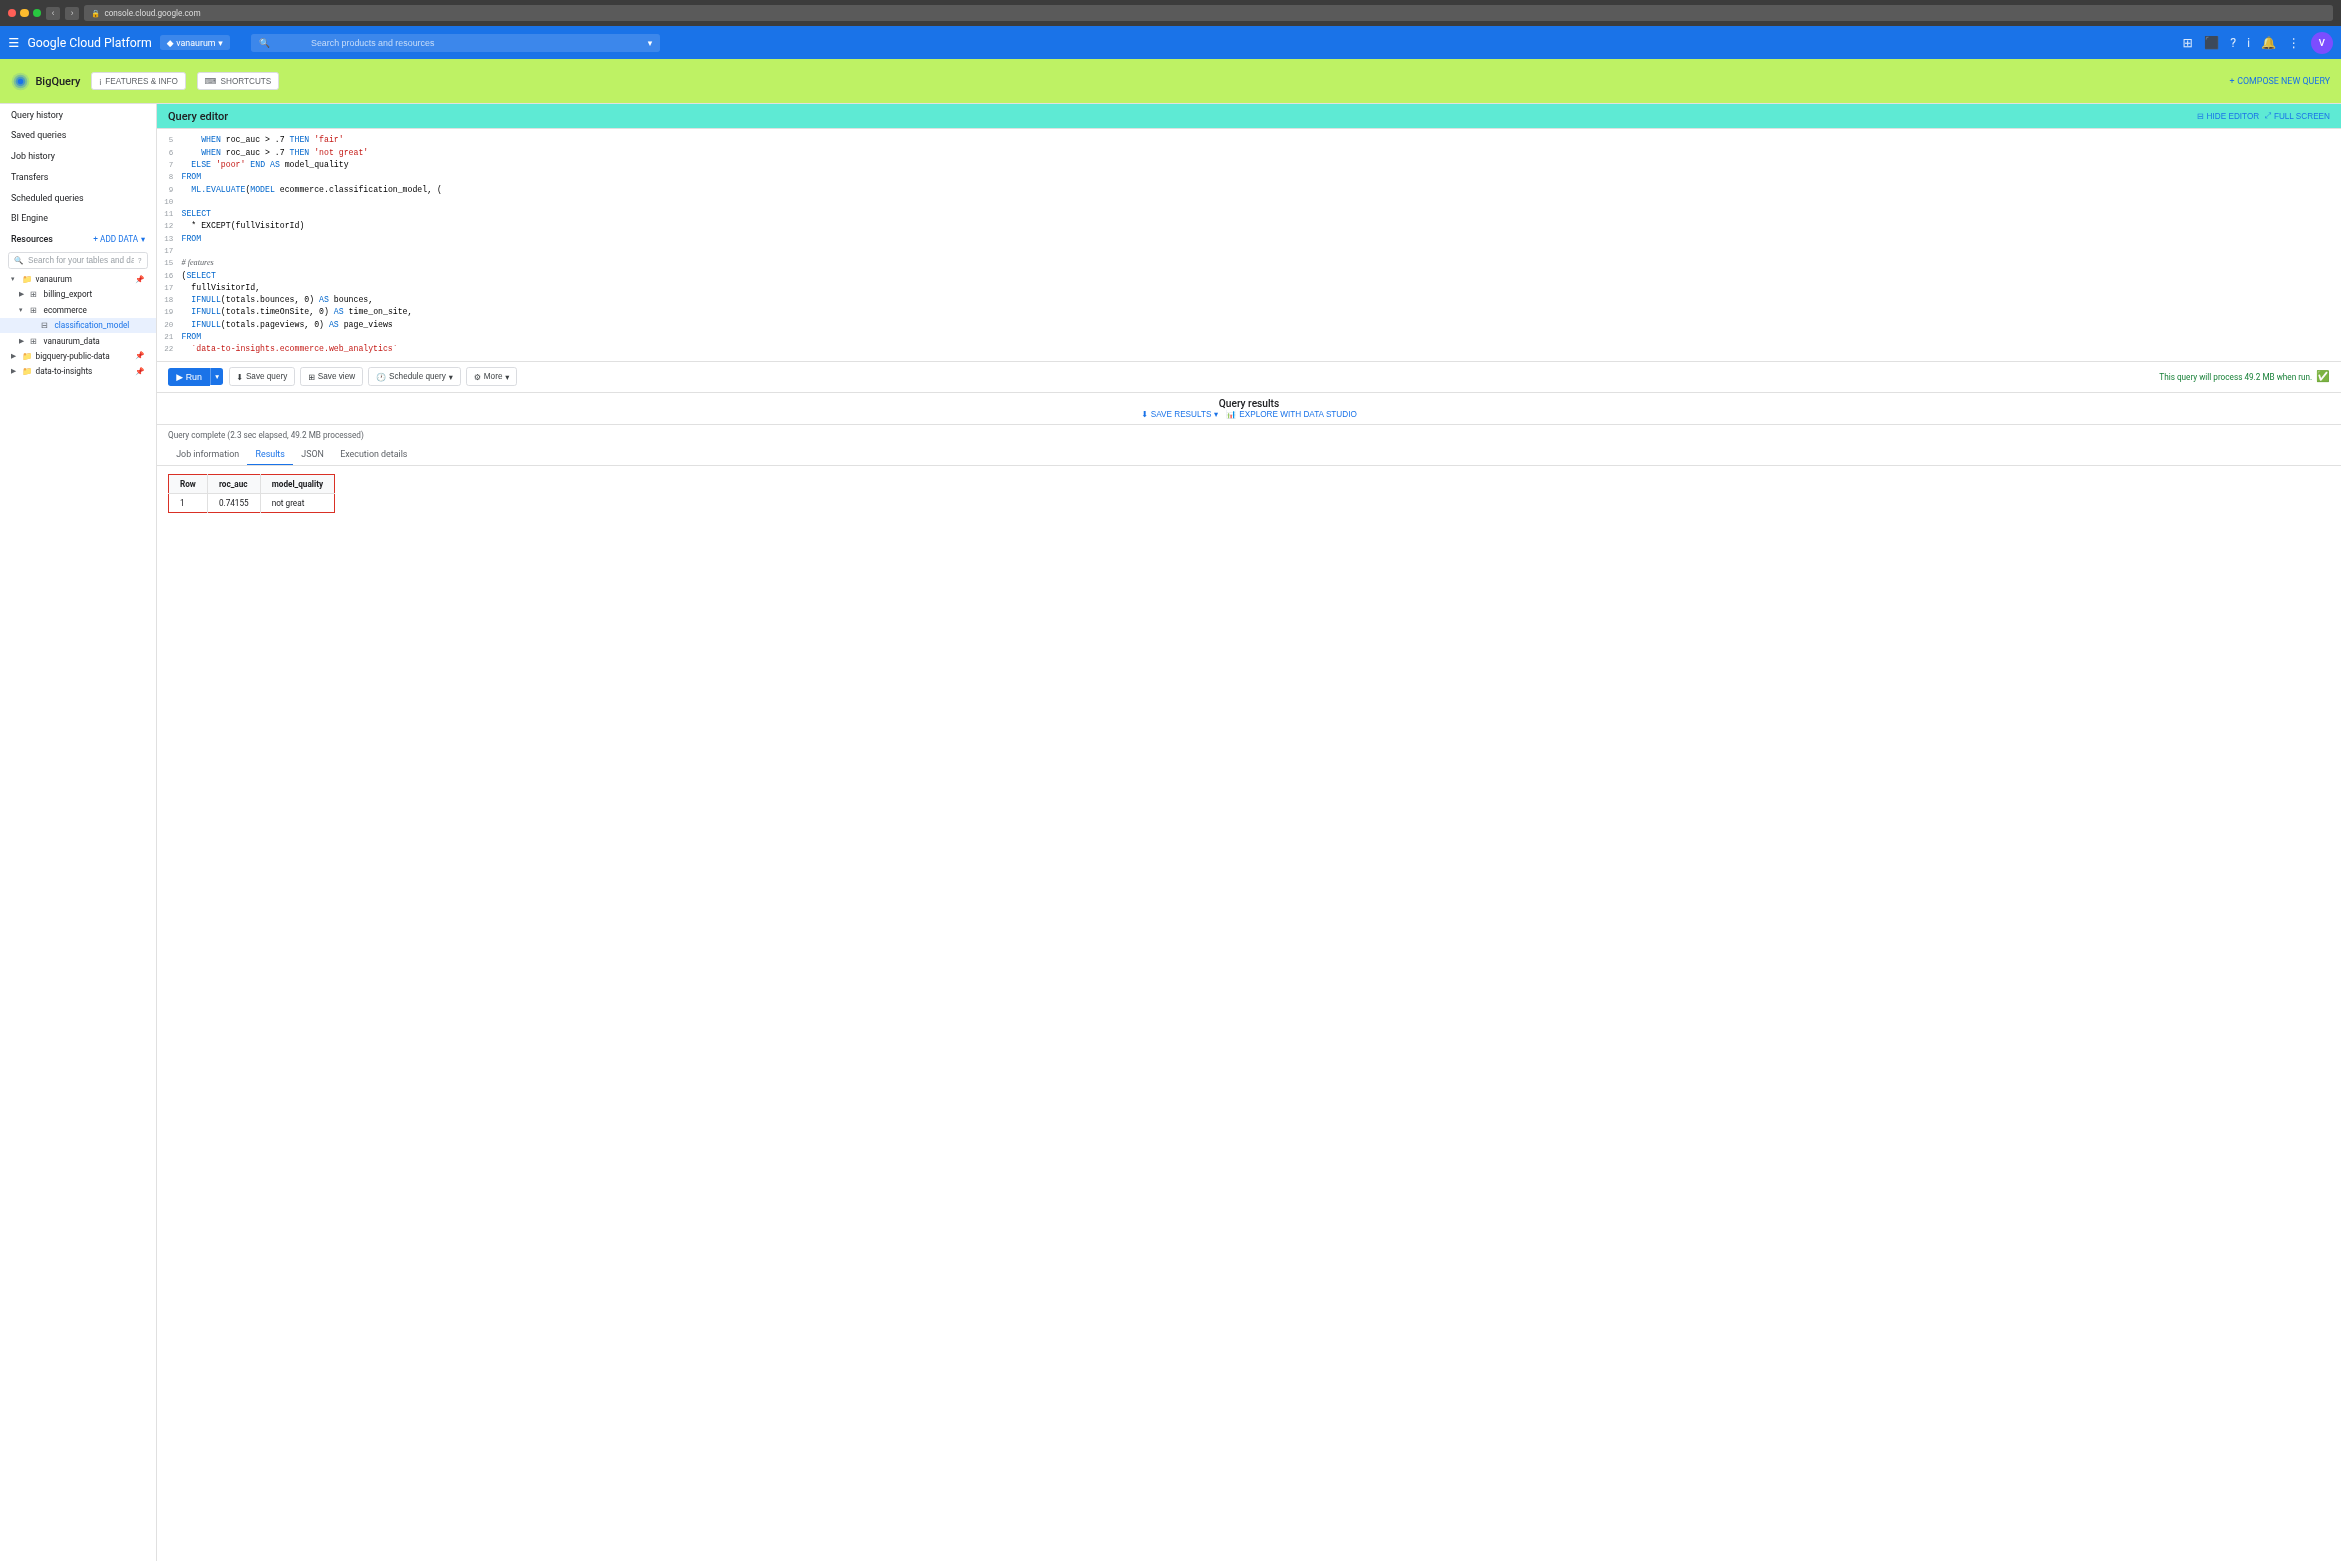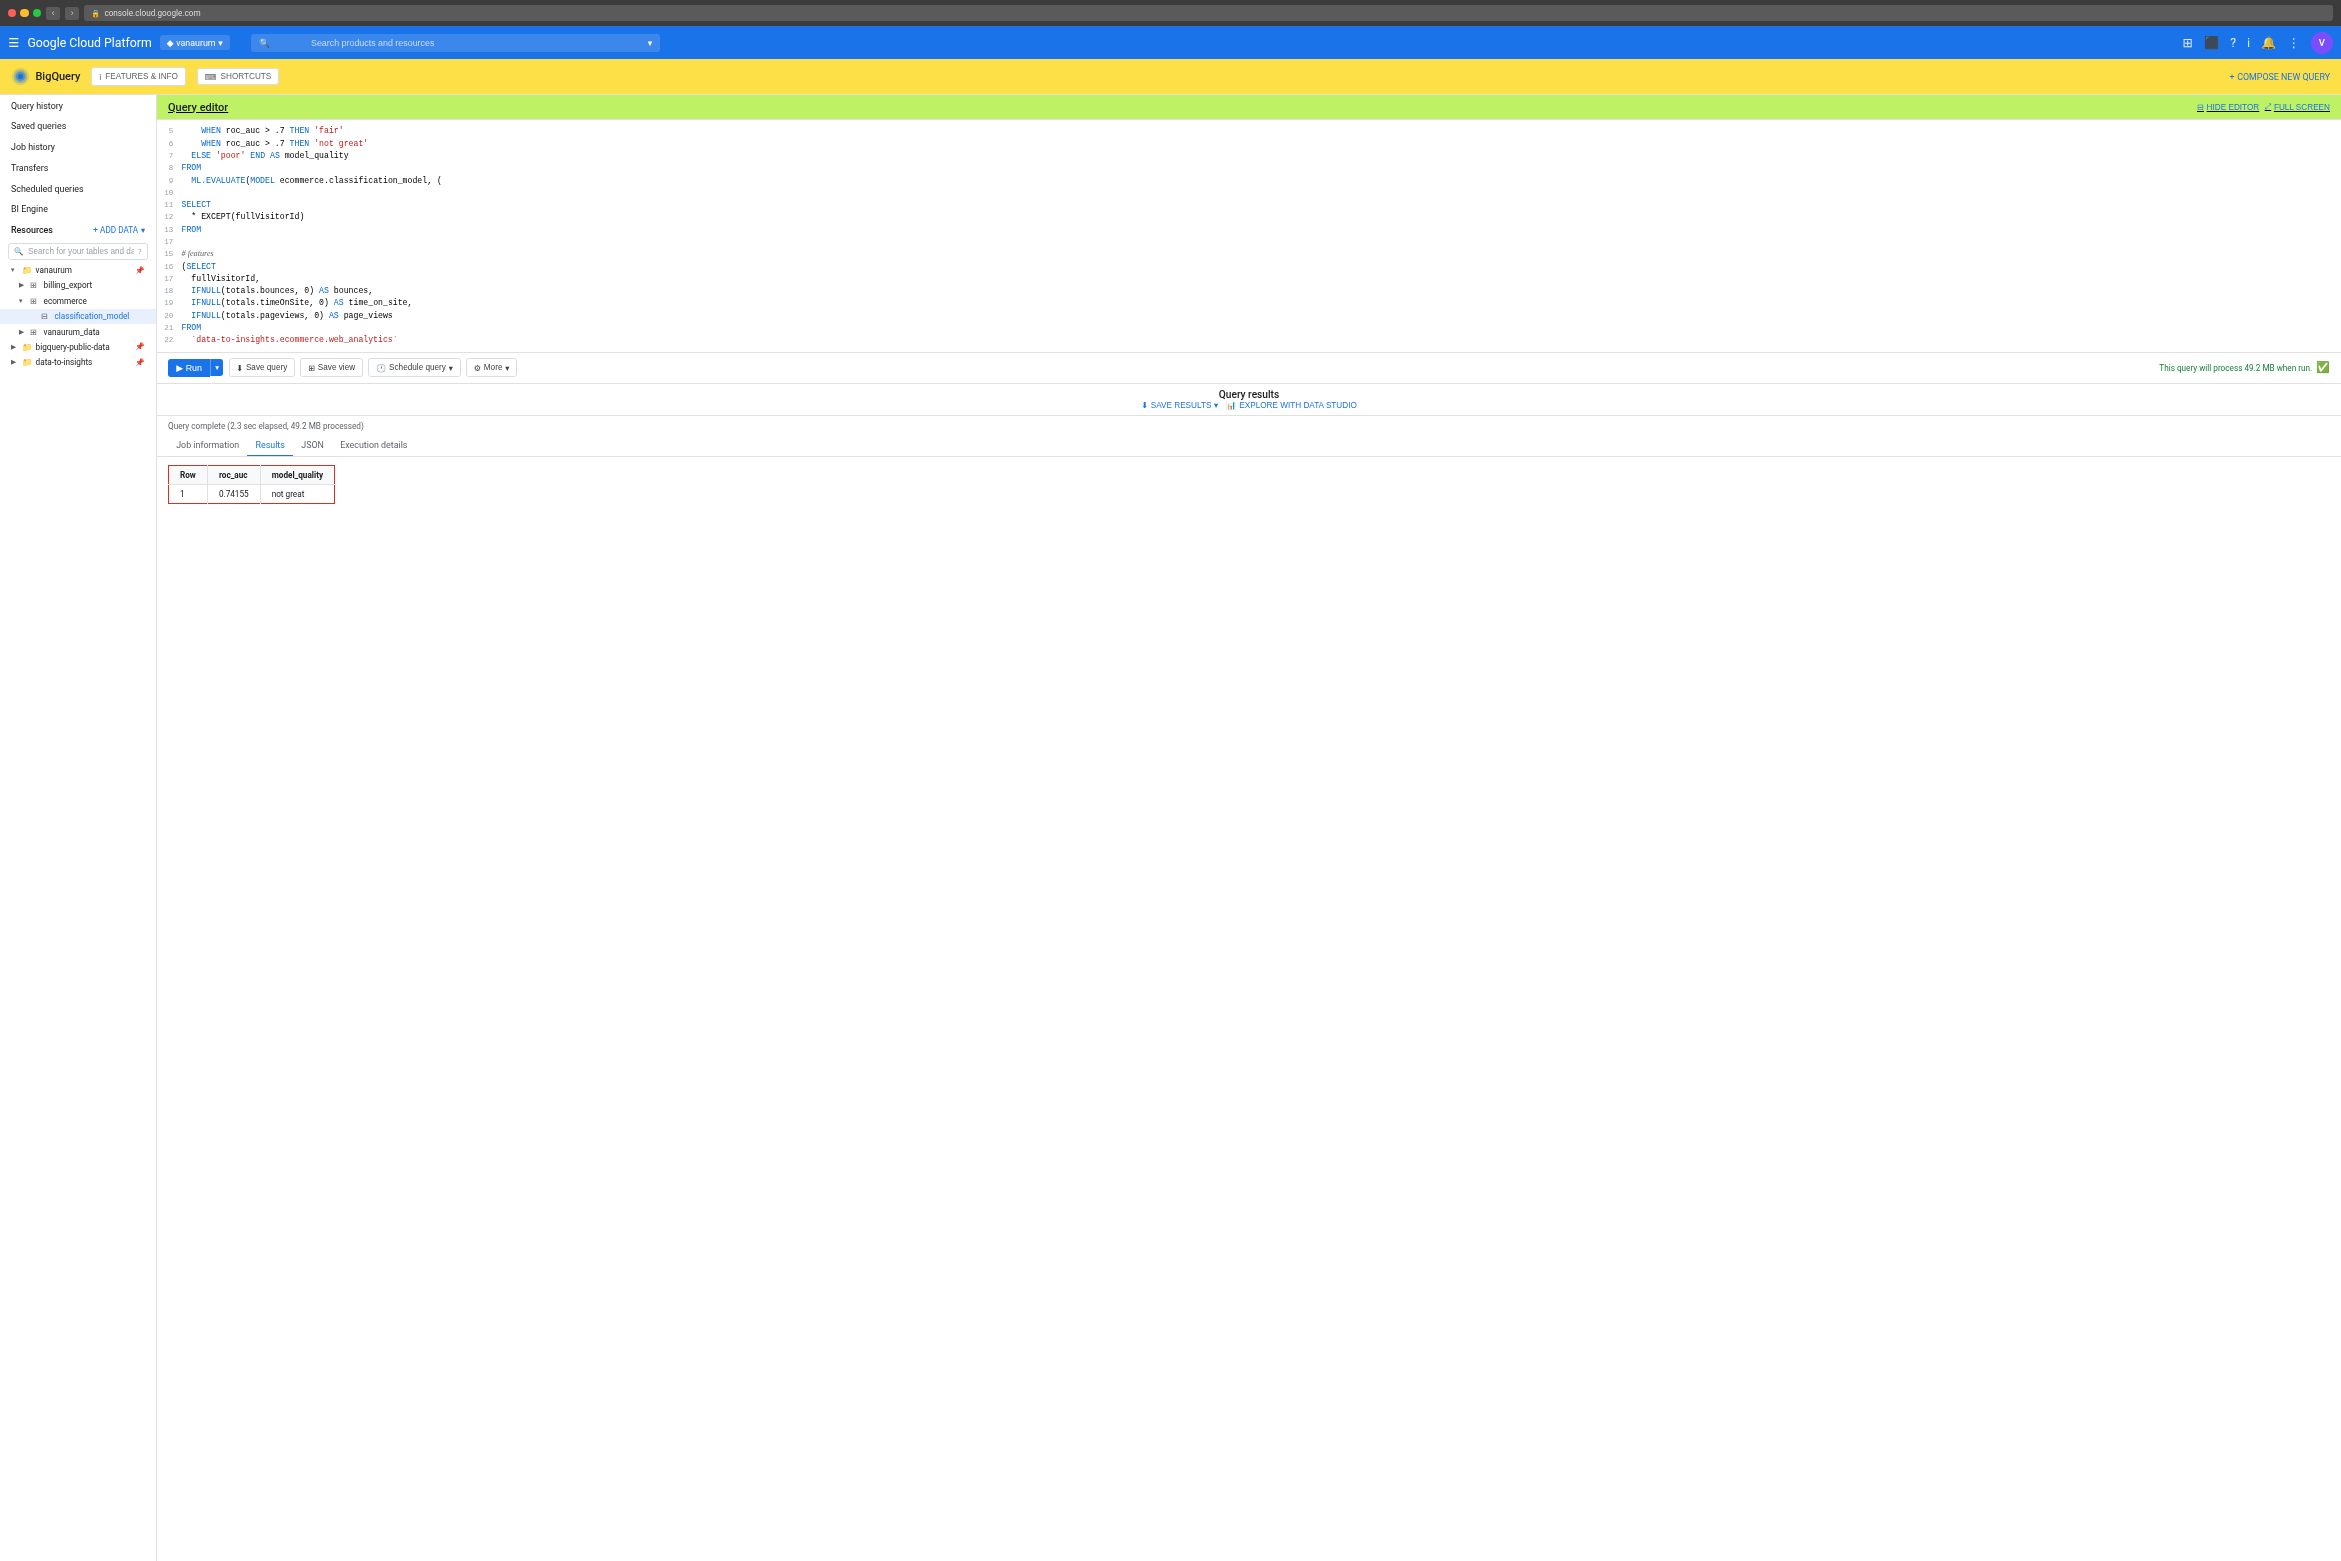--- a/index.html
+++ b/index.html
@@ -75,22 +75,22 @@
       font-size: 8.9px;
       margin-left: 35px;
     }
     .search-bar input::placeholder { color: rgba(255,255,255,0.7); }
     .nav-icons { margin-left: auto; display: flex; align-items: center; gap: 11px; color: white; }
     .nav-icon { font-size: 12.3px; cursor: pointer; opacity: 0.85; }
     .avatar { width: 22px; height: 22px; border-radius: 50%; background: #7c4dff; display: flex; align-items: center; justify-content: center; color: white; font-size: 9.5px; font-weight: 500; }
 
     
     .sub-nav {
-      background: #fde047;
-      height: 36px;
+      background: #bef264;
+      height: 45px;
       display: flex;
       align-items: center;
       padding: 0 11px;
       gap: 11px;
       border-bottom: 0.7px solid #e0e0e0;
     }
     .bigquery-logo { display: flex; align-items: center; gap: 5.4px; }
     .bq-icon { width: 19px; height: 19px; }
     .bq-title { font-size: 11px; color: #202124; font-weight: 500; }
     .sub-nav-btn {
@@ -193,23 +193,22 @@
       flex-direction: column;
       overflow: hidden;
     }
 
     
     .editor-header {
       display: flex;
       align-items: center;
       justify-content: space-between;
       padding: 5.4px 11px;
-      background: #bef264;
+      background: #5eead4;
       border-bottom: 0.7px solid #e0e0e0;
-      text-decoration: underline;
     }
     .editor-title { font-size: 11px; color: #202124; font-weight: 500; }
     .editor-actions { display: flex; gap: 5.4px; }
     .editor-action-btn {
       display: flex;
       align-items: center;
       gap: 2.7px;
       color: #1a73e8;
       font-size: 8.2px;
       cursor: pointer;

